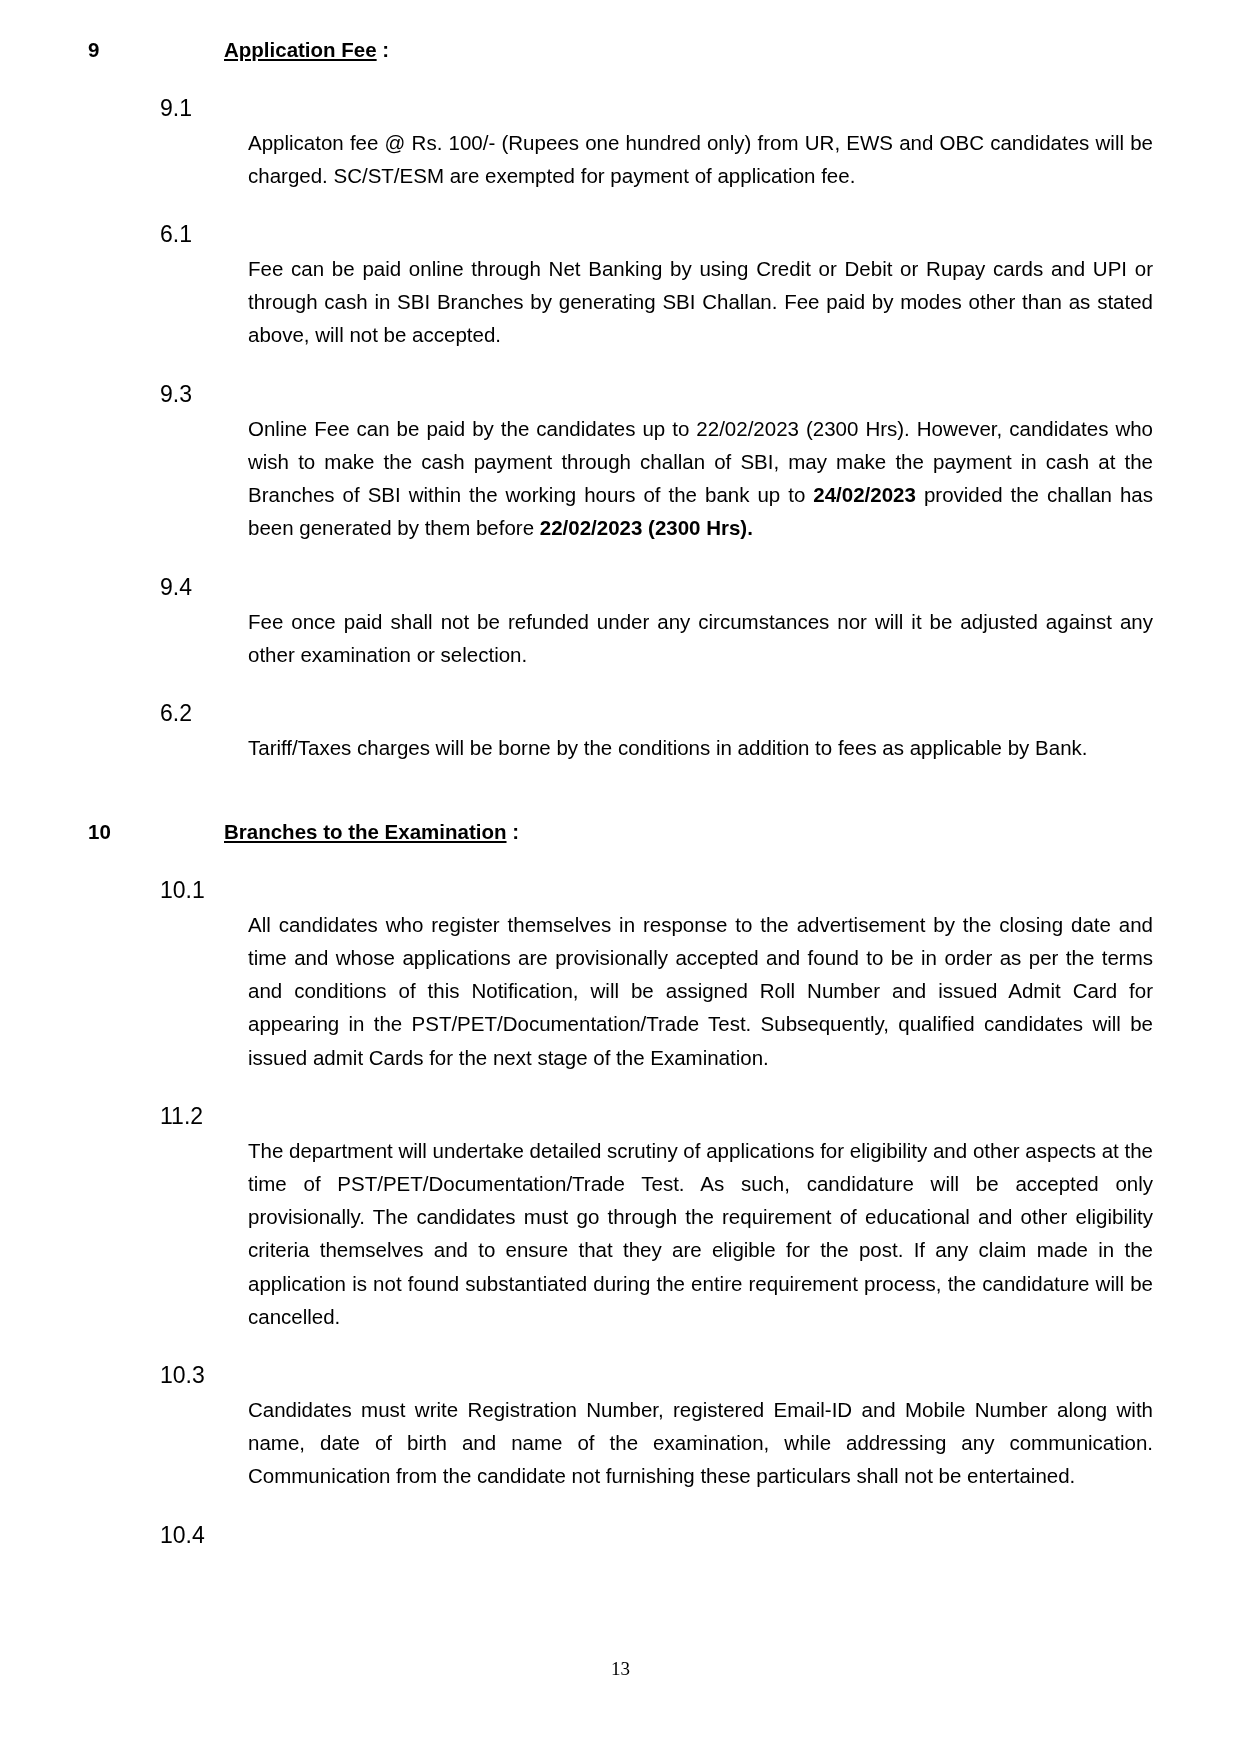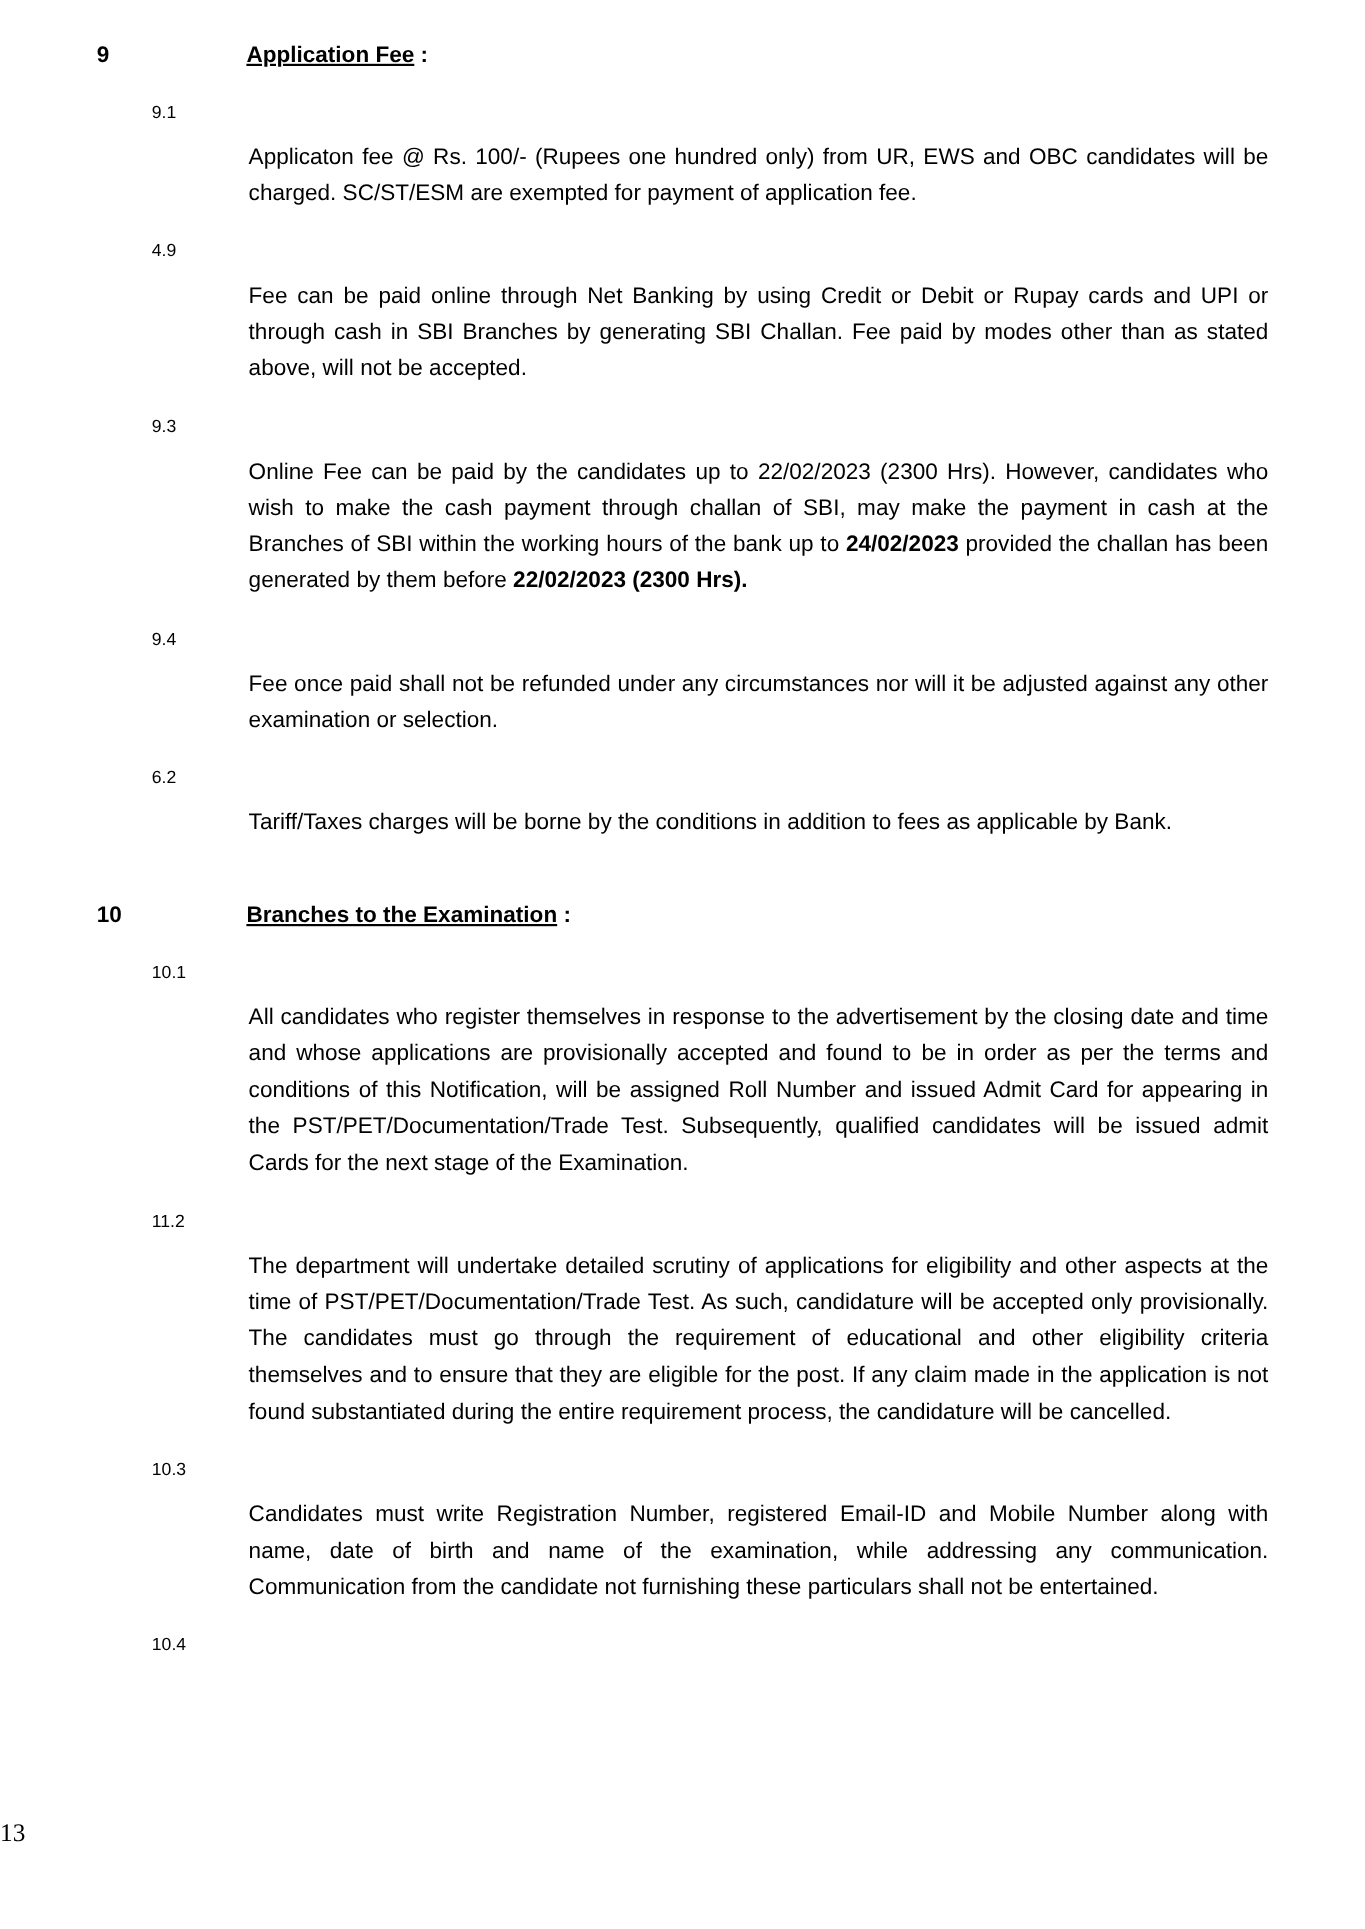--- a/index.html
+++ b/index.html
@@ -45,22 +45,22 @@
     text-align: right;
   }
   .clause {
     display: flex;
     align-items: flex-start;
     margin-bottom: 24px;
   }
   .clause-num {
     width: 88px;
     flex: 0 0 88px;
-    margin-left: 50px;
-    font-size: 16px;
+    margin-left: 72px;
+    font-size: 23px;
     line-height: 1.62;
   }
   .clause-body {
     flex: 1 1 auto;
     font-size: 20.5px;
     line-height: 1.62;
     text-align: justify;
     text-justify: inter-word;
     margin-top: 36px;
   }
@@ -68,43 +68,43 @@
     font-weight: bold;
   }
   .spacer-10 {
     height: 30px;
   }
   .footer-num {
     position: absolute;
     left: 0;
     right: 0;
     bottom: 74px;
-    text-align: left;
-    font-size: 23px;
+    text-align: center;
+    font-size: 19px;
     font-family: "Liberation Serif", serif;
   }
 </style>
 </head>
 <body>
 
 <div class="page">
 
   <div class="section">
     <div class="section-head">
       <div class="section-num">9</div>
       <div class="section-title"><span class="u">Application Fee</span><span> :</span></div>
     </div>
 
     <div class="clause">
       <div class="clause-num">9.1</div>
       <div class="clause-body"><span>Applicaton fee @ Rs. 100/- (Rupees one hundred only) from UR, EWS and OBC candidates will be charged.  SC/ST/ESM are exempted for payment of application fee.</span></div>
     </div>
 
     <div class="clause">
-      <div class="clause-num">4.9</div>
+      <div class="clause-num">6.1</div>
       <div class="clause-body"><span>Fee can be paid online through Net Banking by using Credit or Debit or Rupay cards and UPI or through cash in SBI Branches by generating SBI Challan. Fee paid by modes other than as stated above, will not be accepted.</span></div>
     </div>
 
     <div class="clause">
       <div class="clause-num">9.3</div>
       <div class="clause-body"><span>Online Fee can be paid by the candidates up to 22/02/2023 (2300 Hrs). However, candidates who wish to make the cash payment through challan of SBI, may make the payment in cash at the Branches of SBI within the working hours of the bank up to </span><b>24/02/2023</b><span> provided the challan has been generated by them before </span><b>22/02/2023 (2300 Hrs).</b></div>
     </div>
 
     <div class="clause">
       <div class="clause-num">9.4</div>

